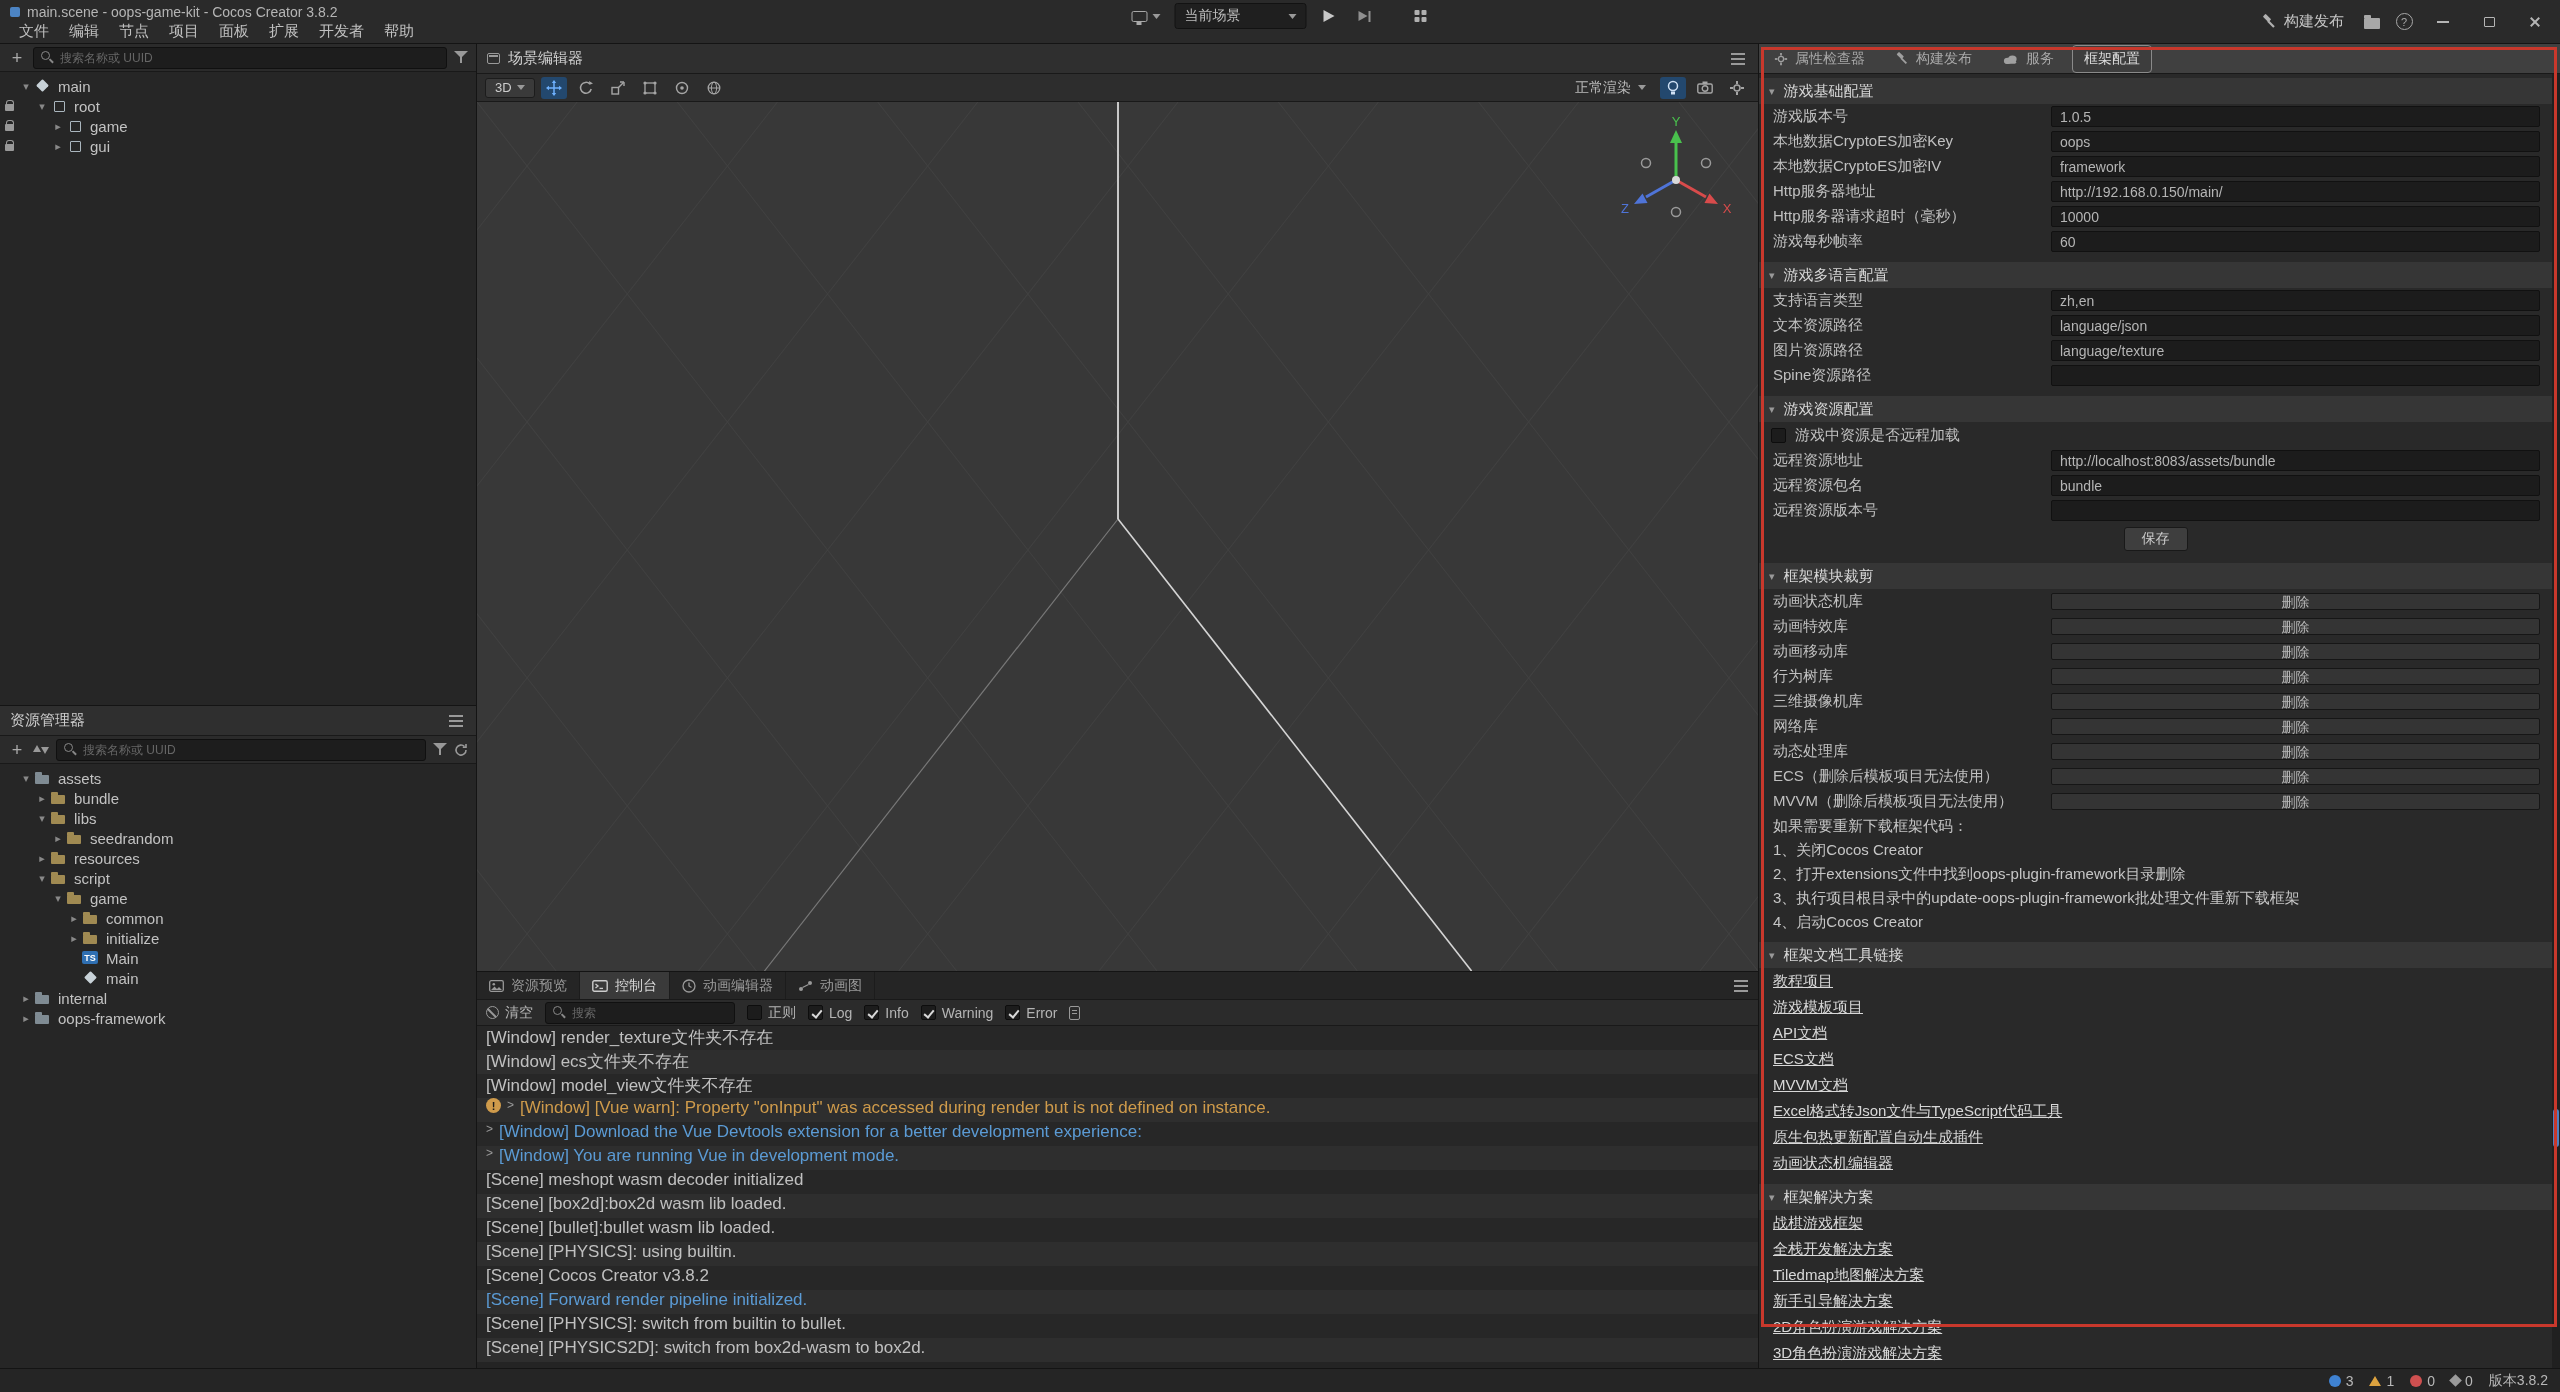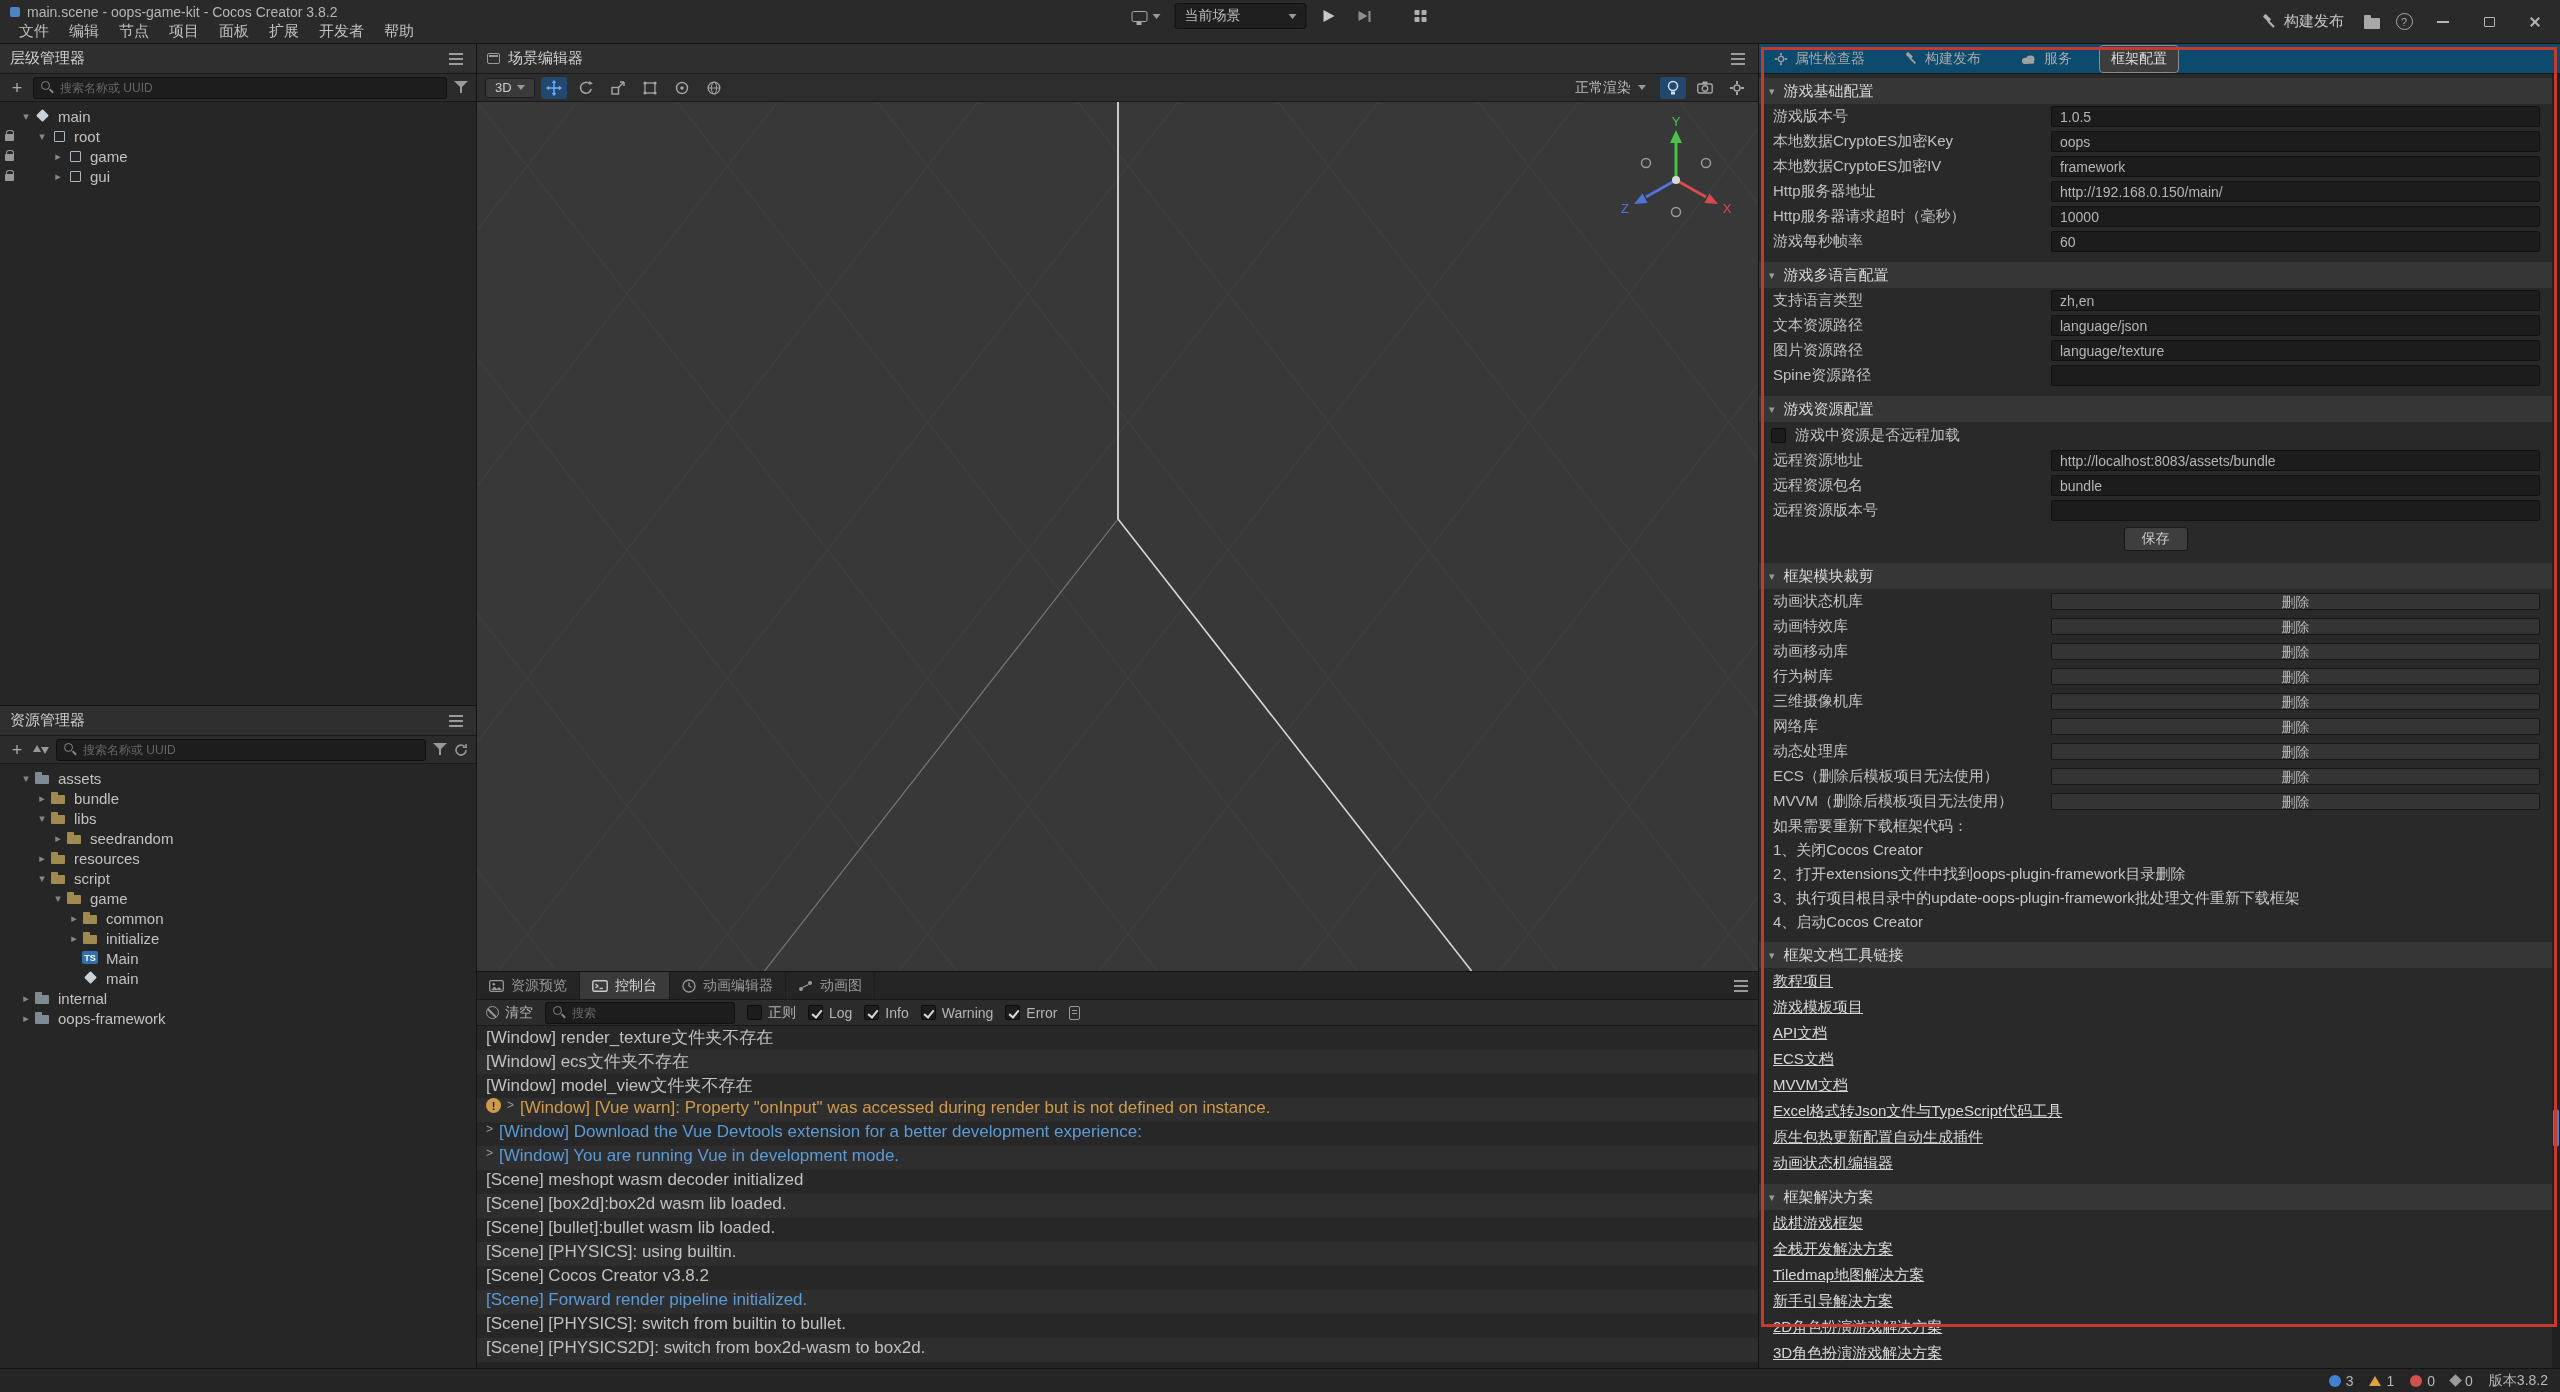--- a/index.html
+++ b/index.html
@@ -128,21 +128,21 @@
   .log-row[data-type="warn"] .log-text{color:#cf9b4b}
   .log-row[data-type="info"] .log-text{color:#5b9bd5}
   .log-badge{display:none}
   .log-row[data-type="warn"] .log-badge{display:flex;width:15px;height:15px;background:#cf9b4b;border-radius:50%;color:#1a1a1a;font-size:11px;font-weight:bold;align-items:center;justify-content:center}
   .log-badge::before{content:"!"}
   .log-caret{display:none;color:#9a9a9a;font-size:12px}
   .log-row[data-exp="true"] .log-caret{display:inline}
   .log-caret::before{content:">"}
 
   
-  .insp-tabs{height:30px;flex:0 0 30px;background:#0c4a6e;display:flex;align-items:center;gap:17px;padding:0 4px;border-bottom:1px solid #191919}
+  .insp-tabs{height:30px;flex:0 0 30px;background:#404040;display:flex;align-items:center;gap:8px;padding:0 4px;border-bottom:1px solid #191919}
   .itab{display:flex;align-items:center;gap:7px;padding:0 11px;height:26px;font-size:14px;color:#a8a8a8;border-radius:3px}
   .itab.active{background:#3d3d3d;color:#ddd;outline:1px solid #8a8a8a}
   .insp-body{flex:1;overflow:hidden;position:relative;padding-right:8px}
   .sect-header{height:26px;background:#363636;display:flex;align-items:center;gap:9px;padding:0 10px;font-size:15px;color:#d8d8d8;margin-top:8px}
   .sect-header.first{margin-top:4px}
   .s-caret{color:#999;font-size:11px}
   .prop-row{height:25px;display:flex;align-items:center;gap:8px;padding:0 12px 0 14px}
   .prop-label{flex:0 0 270px;width:270px;font-size:15px;color:#c0c0c0;white-space:nowrap;overflow:hidden}
   .prop-value{flex:1;display:flex;align-items:flex-end}
   .prop-input{width:100%;height:21px;background:#1c1c1c;border:1px solid #111;border-radius:2px;color:#b5b5b5;font-size:14px;padding:0 8px;font-family:inherit;outline:none}
@@ -238,25 +238,20 @@
           <span class="close-glyph"></span>
         </div>
     </div>
   </header>
 
   <div class="main">
 
     <div class="col-left">
 
       <section class="hierarchy">
-        <div class="panel-header">
-          <span>层级管理器</span>
-          <span class="spacer"></span>
-          <span class="i-menu"></span>
-        </div>
         <div class="mini-toolbar">
           <span class="plus-btn">+</span>
           <div class="searchbox">
             <span class="mag"></span>
             <input placeholder="搜索名称或 UUID" style="">
           </div>
           <span class="filter-icon"></span>
         </div>
         <div class="tree">
 

